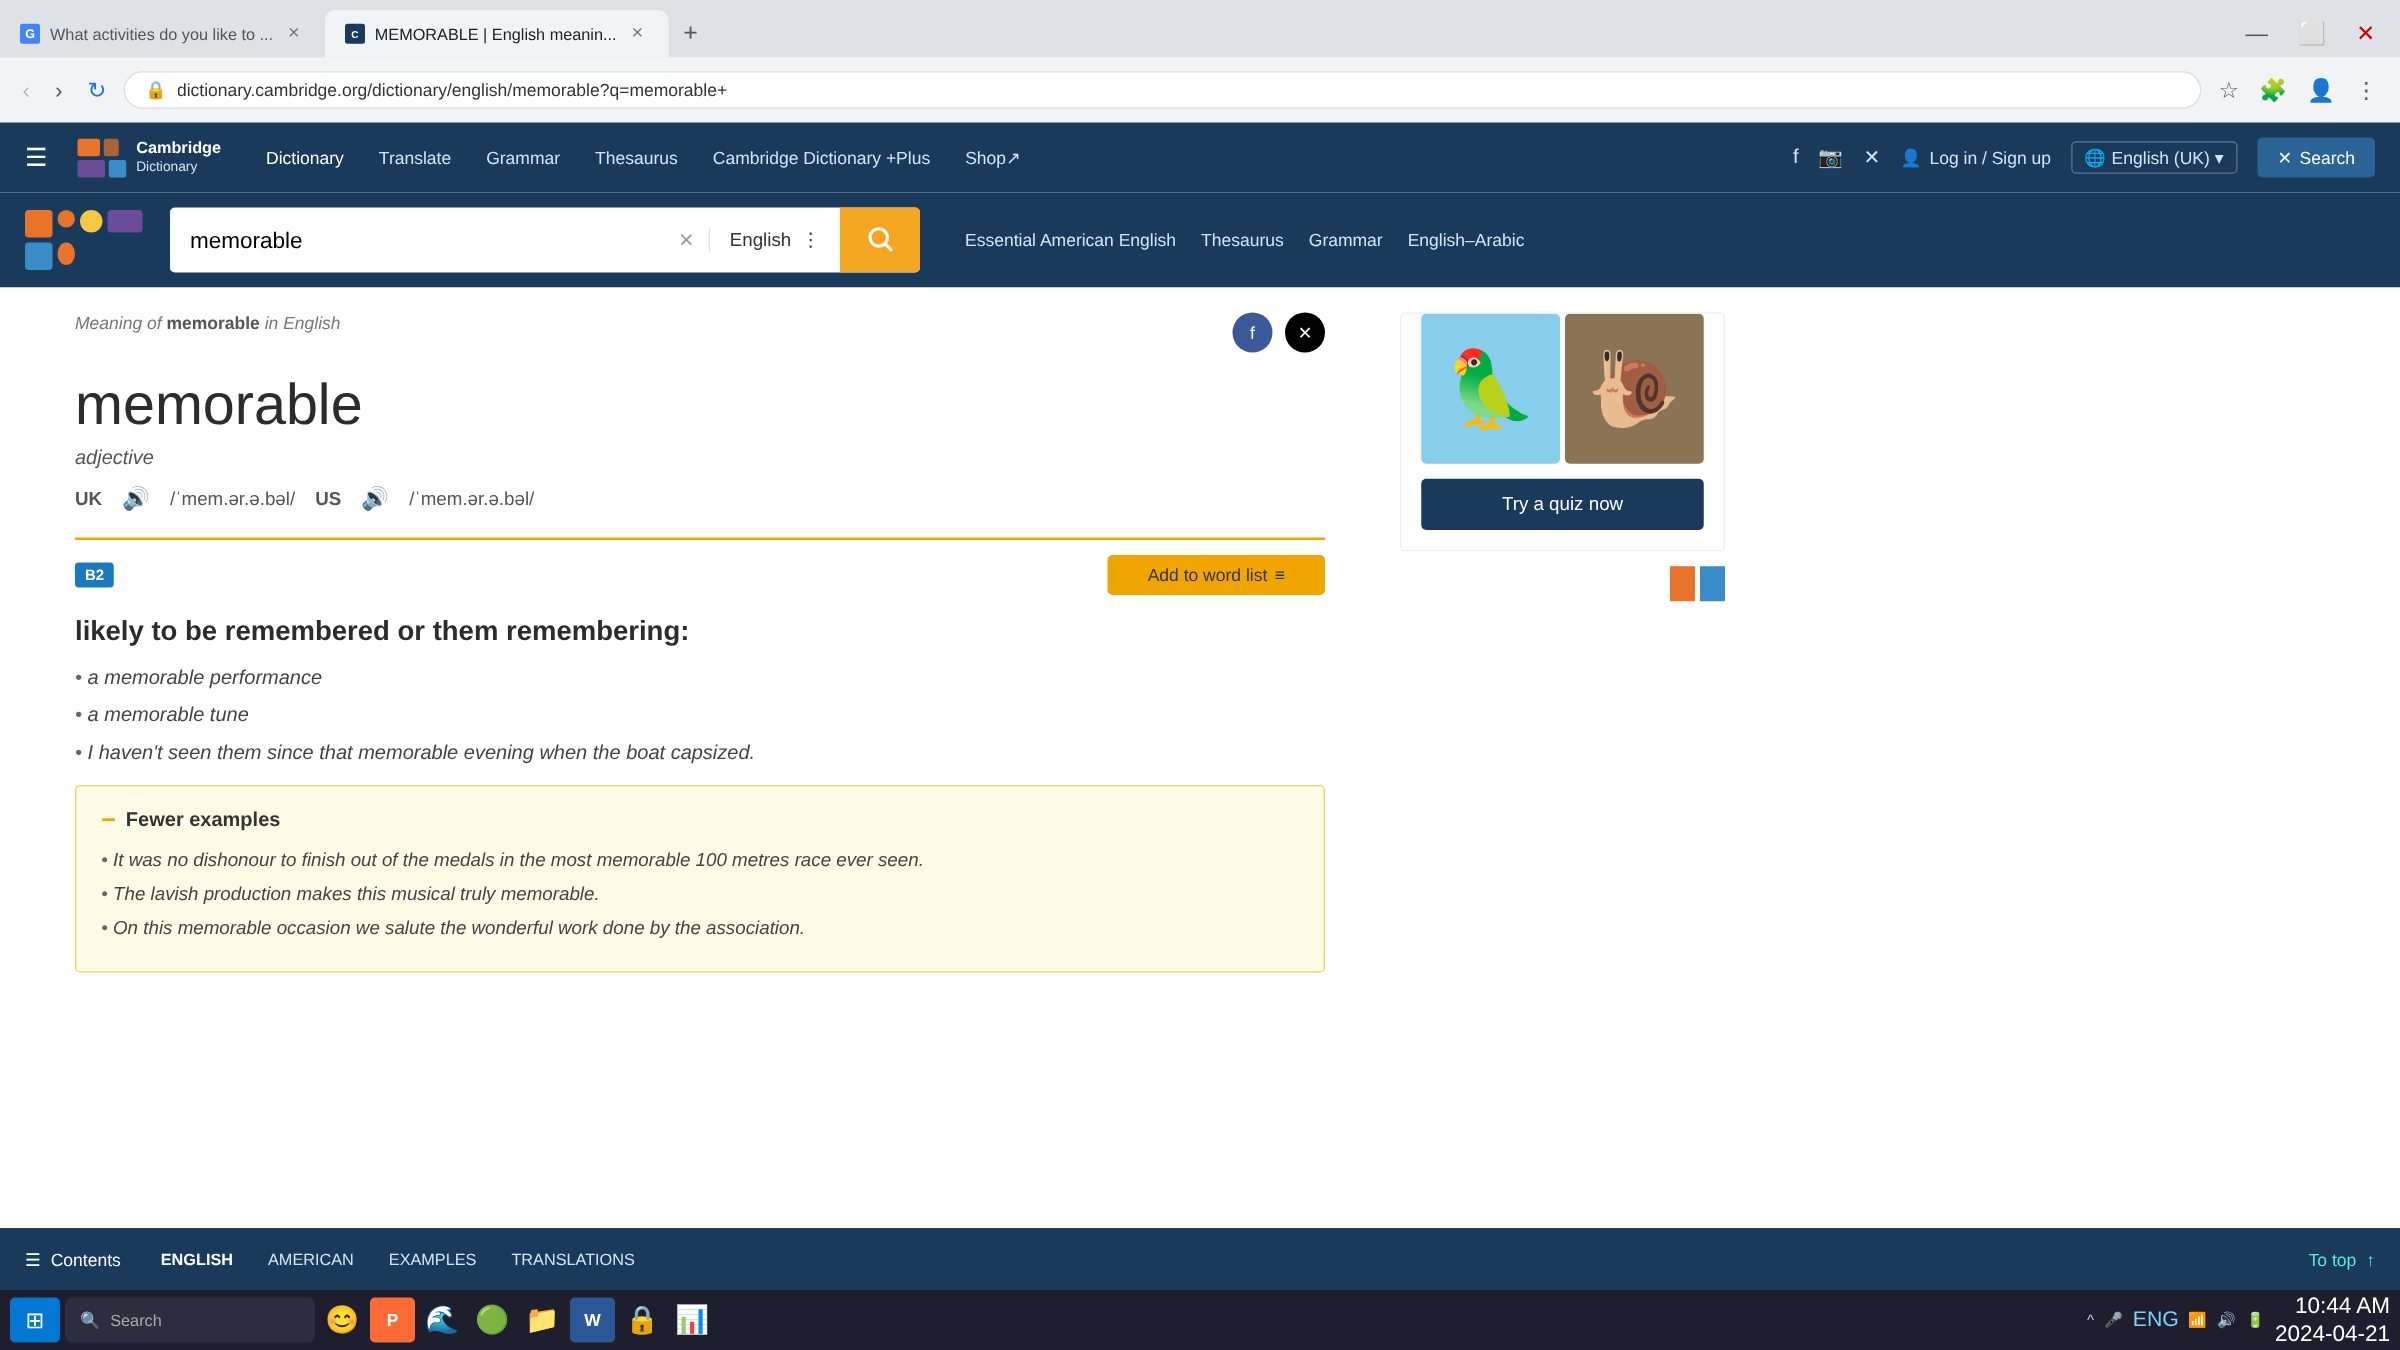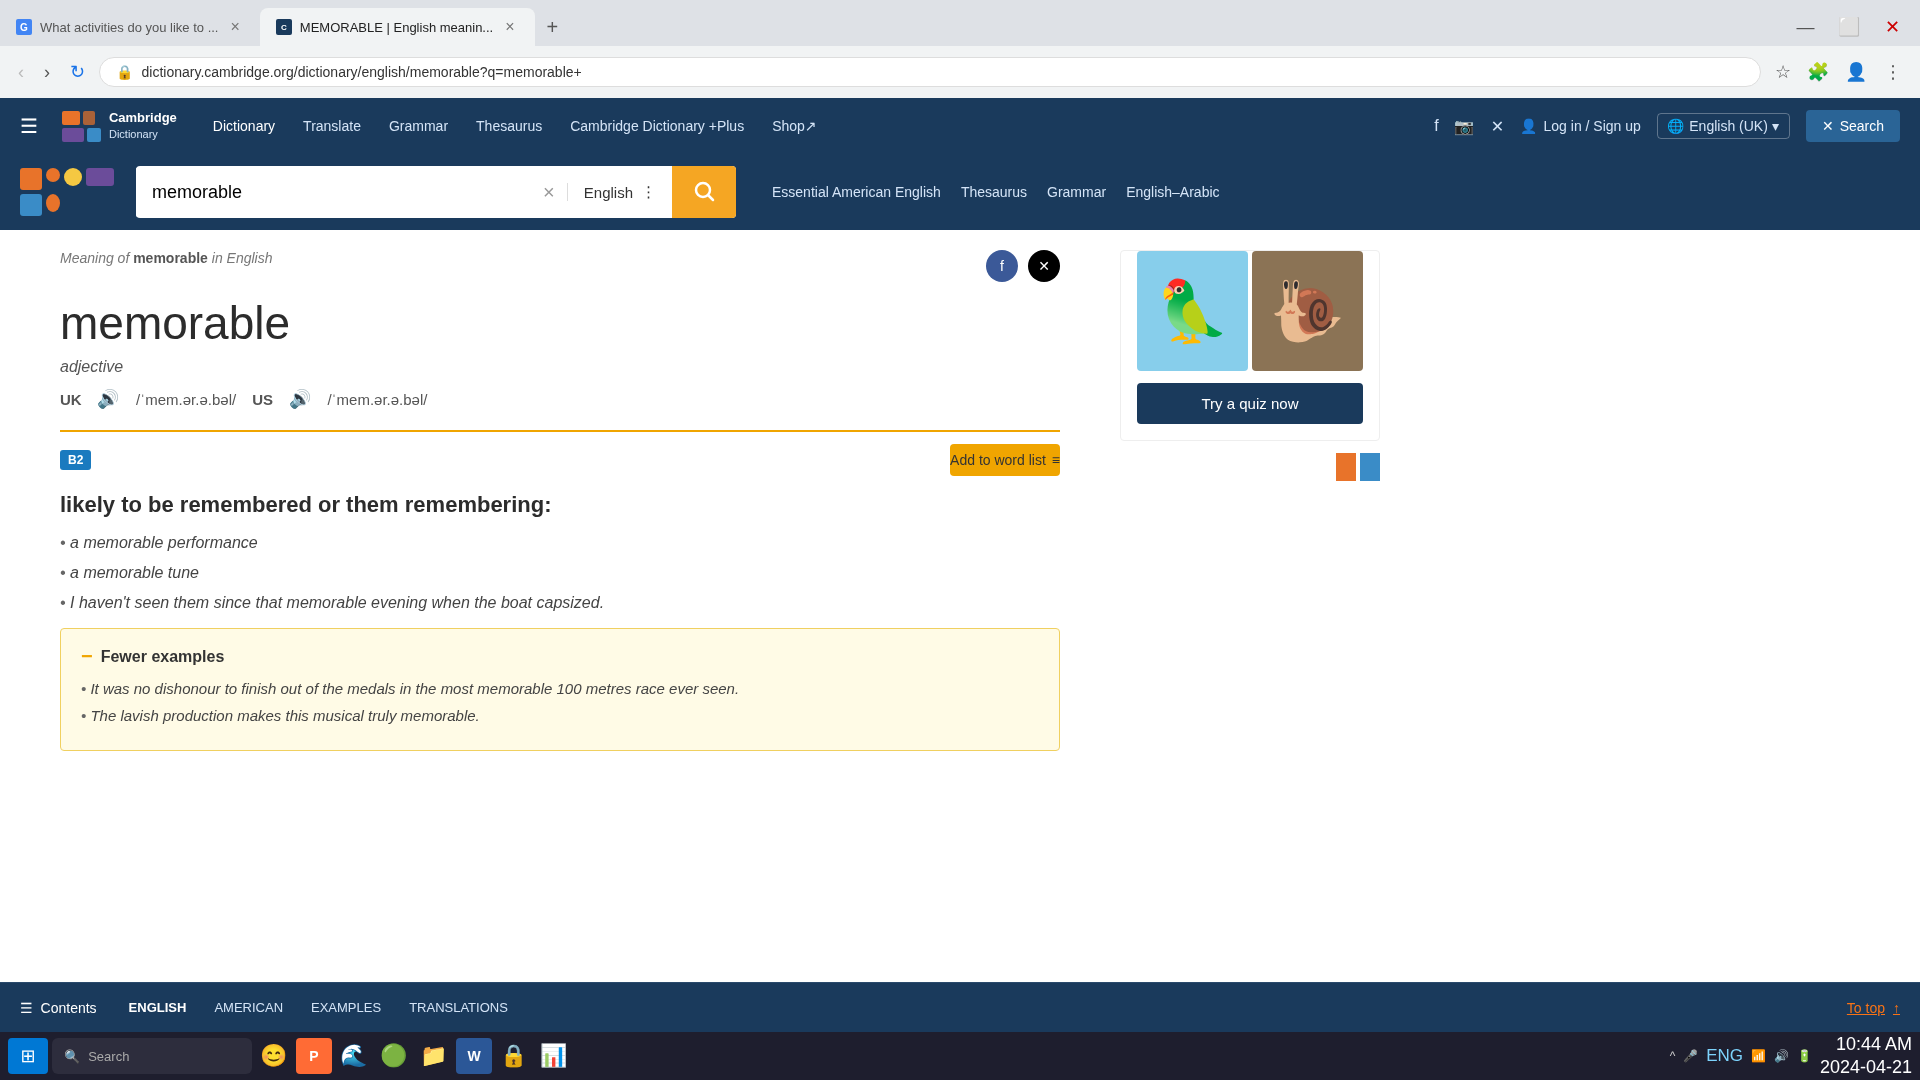--- a/index.html
+++ b/index.html
@@ -67,21 +67,21 @@
 
     .word-title { font-size: 46px; font-weight: 300; color: #2c2c2c; margin-top: 10px; margin-bottom: 8px; }
     .word-pos { font-style: italic; color: #555; font-size: 16px; margin-bottom: 12px; }
     .pronunciation { display: flex; align-items: center; gap: 16px; font-size: 15px; color: #333; margin-bottom: 20px; }
     .pron-label { font-weight: bold; color: #555; }
     .pron-text { color: #555; }
     .speaker-btn { background: none; border: none; cursor: pointer; color: #666; font-size: 18px; }
 
     .level-add-row { display: flex; align-items: center; justify-content: space-between; margin-bottom: 16px; border-top: 2px solid #f0a500; padding-top: 12px; }
     .level-badge { background: #1a7abf; color: white; font-size: 12px; font-weight: bold; padding: 3px 8px; border-radius: 3px; }
-    .add-to-word-btn { background: #f0a500; color: #333; border: none; padding: 8px 0; border-radius: 4px; cursor: pointer; font-size: 14px; display: flex; align-items: center; gap: 6px; }
+    .add-to-word-btn { background: #f0a500; color: #333; border: none; padding: 8px 32px; border-radius: 4px; cursor: pointer; font-size: 14px; display: flex; align-items: center; gap: 6px; }
 
     .definition { font-size: 22px; font-weight: bold; color: #2c2c2c; margin-bottom: 16px; }
     .examples { list-style: none; }
     .example { font-size: 16px; color: #444; margin-bottom: 12px; font-style: italic; }
     .example::before { content: "• "; color: #666; }
 
     .fewer-examples { background: #fffbe6; border: 1px solid #f0d060; border-radius: 4px; padding: 16px 20px; margin-top: 16px; }
     .fewer-title { display: flex; align-items: center; gap: 8px; font-size: 16px; font-weight: bold; color: #333; margin-bottom: 12px; cursor: pointer; }
     .fewer-minus { color: #f0a500; font-size: 20px; font-weight: bold; }
     .fewer-example { font-size: 15px; color: #444; font-style: italic; margin-bottom: 10px; }
@@ -95,21 +95,21 @@
     .quiz-img-parrot { background: #87ceeb; }
     .quiz-img-snail { background: #8B7355; }
     .quiz-btn { display: block; width: calc(100% - 32px); margin: 0 16px 16px; background: #1a3a5c; color: white; border: none; padding: 12px; border-radius: 4px; font-size: 15px; cursor: pointer; }
 
     
     .bottom-bar { position: fixed; bottom: 0; left: 0; right: 0; background: #1a3a5c; display: flex; align-items: center; padding: 0 20px; height: 50px; gap: 20px; border-top: 1px solid #2a4a6c; }
     .contents-btn { display: flex; align-items: center; gap: 8px; color: white; font-size: 14px; cursor: pointer; }
     .bottom-tabs { display: flex; gap: 4px; }
     .bottom-tab { color: #d4e4f7; font-size: 13px; padding: 6px 12px; cursor: pointer; border-radius: 4px; }
     .bottom-tab.active { color: white; font-weight: bold; }
-    .top-btn { margin-left: auto; display: flex; align-items: center; gap: 8px; color: #f97316; font-size: 14px; cursor: pointer; text-decoration: underline; }
+    .top-btn { margin-left: auto; display: flex; align-items: center; gap: 8px; color: #5eead4; font-size: 14px; cursor: pointer; }
 
     
     .taskbar { position: fixed; bottom: 0; left: 0; right: 0; background: #1e1e2e; height: 48px; display: flex; align-items: center; padding: 0 8px; gap: 4px; z-index: 1000; }
     .taskbar-start { background: #0078d4; width: 40px; height: 36px; border-radius: 4px; display: flex; align-items: center; justify-content: center; cursor: pointer; font-size: 18px; color: white; }
     .taskbar-search { display: flex; align-items: center; background: #2d2d3d; border-radius: 6px; padding: 4px 12px; gap: 8px; color: #aaa; font-size: 13px; cursor: pointer; height: 36px; min-width: 200px; }
     .taskbar-app { width: 36px; height: 36px; border-radius: 4px; display: flex; align-items: center; justify-content: center; cursor: pointer; font-size: 20px; }
     .taskbar-right { margin-left: auto; display: flex; align-items: center; gap: 8px; color: #ccc; font-size: 12px; }
     .taskbar-time { text-align: right; line-height: 1.3; color: white; font-size: 18px; }
     .taskbar-chevron { font-size: 12px; color: #ccc; cursor: pointer; }
   </style>
@@ -273,20 +273,21 @@
       <li class="example">I haven't seen them since that memorable evening when the boat capsized.</li>
     </ul>
 
     <div class="fewer-examples">
       <div class="fewer-title">
         <span class="fewer-minus">−</span>
         <span>Fewer examples</span>
       </div>
       <p class="fewer-example">It was no dishonour to finish out of the medals in the most memorable 100 metres race ever seen.</p>
       <p class="fewer-example">The lavish production makes this musical truly memorable.</p>
+      <p class="fewer-example">On this memorable occasion we salute the wonderful work done by the association.</p>
     </div>
   </div>
 
   <div class="sidebar-right">
     <div class="quiz-card">
       <div class="quiz-images">
         <div class="quiz-img quiz-img-parrot">🦜</div>
         <div class="quiz-img quiz-img-snail">🐌</div>
       </div>
       <button class="quiz-btn">Try a quiz now</button>

